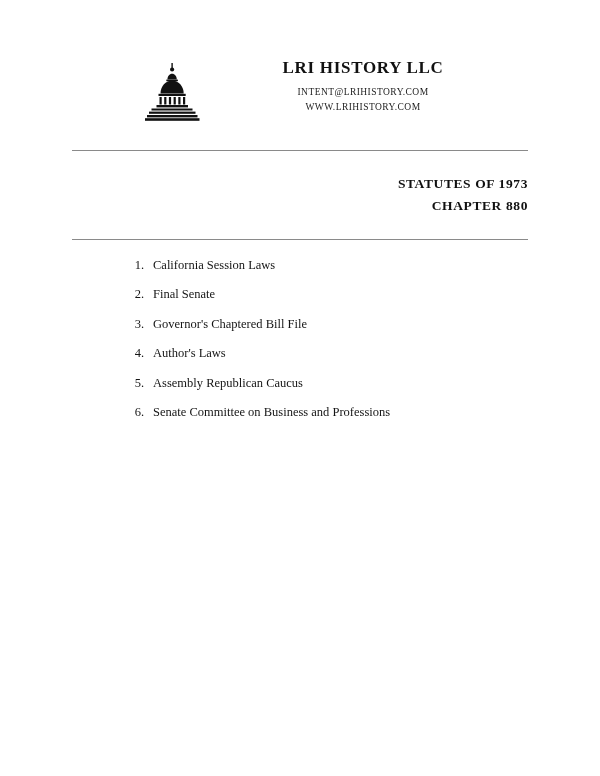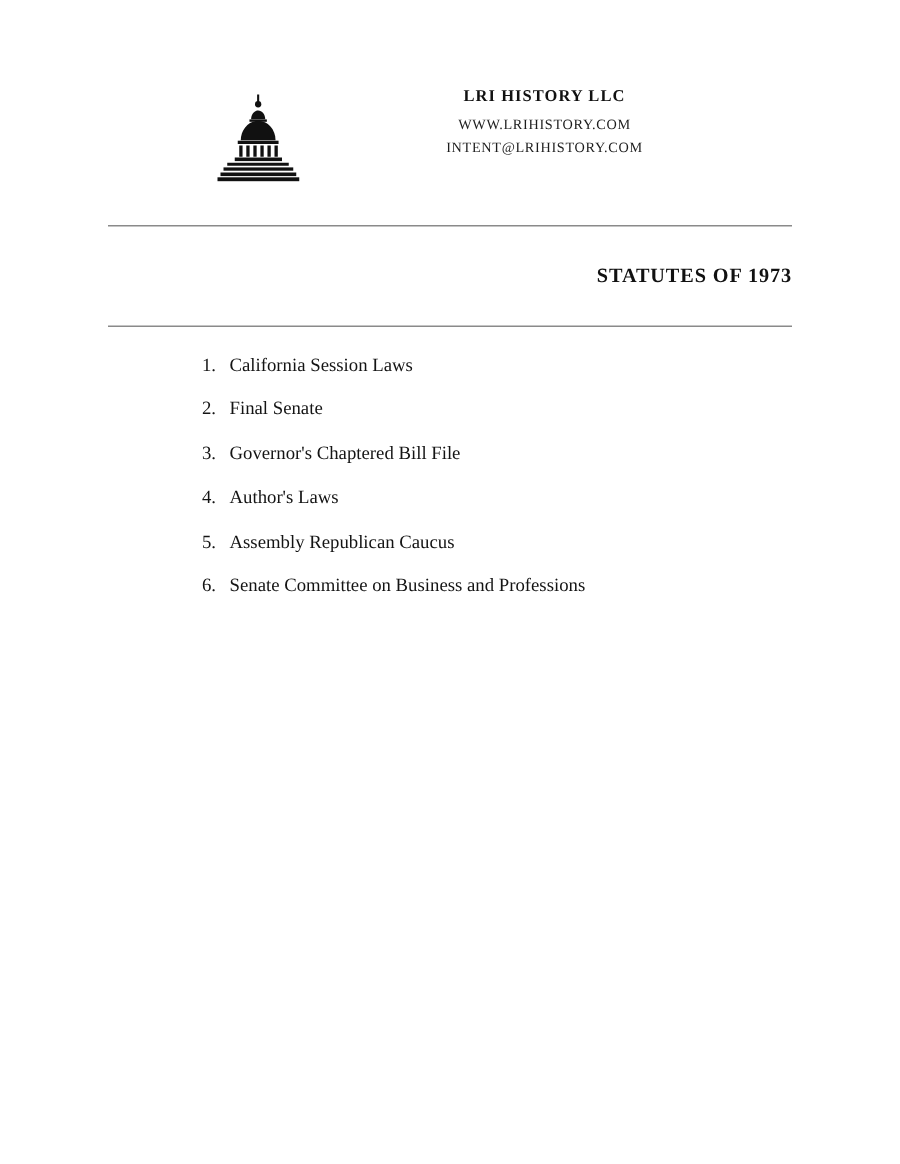--- a/index.html
+++ b/index.html
@@ -41,21 +41,21 @@
   }
   .logo svg { display: block; }
 
   .lh-text {
     flex: 1;
     text-align: center;
     padding-right: 10px;
   }
   .company-name {
     font-family: "Liberation Serif", serif;
-    font-size: 11px;
+    font-size: 17px;
     font-weight: bold;
     letter-spacing: 0.7px;
     color: #111;
     margin-bottom: 9px;
   }
   .lh-line {
     font-family: "Liberation Serif", serif;
     font-size: 9.5px;
     letter-spacing: 0.45px;
     color: #1d1d1d;
@@ -156,30 +156,31 @@
           <rect x="11.0" y="49.6" width="46.5" height="2.2"></rect>
 
           <rect x="9.0" y="53.0" width="50.5" height="2.4"></rect>
           <rect x="7.0" y="56.2" width="54.5" height="2.6"></rect>
         </g>
       </svg>
     </div>
 
     <div class="lh-text">
       <div class="company-name">LRI HISTORY LLC</div>
+      <div class="lh-line">INTENT@LRIHISTORY.COM</div>
       <div class="lh-line">WWW.LRIHISTORY.COM</div>
-      <div class="lh-line">INTENT@LRIHISTORY.COM</div>
     </div>
 
   </div>
 
   <hr class="rule rule-top">
 
   <div class="titleblock">
     <div class="tline">STATUTES OF 1973</div>
+    <div class="tline">CHAPTER  880</div>
   </div>
 
   <hr class="rule rule-bottom">
 
 
   <ol class="toc">
     <li>
       <span class="toc-num">1.</span>
       <span class="toc-label">California Session Laws</span>
     </li>

